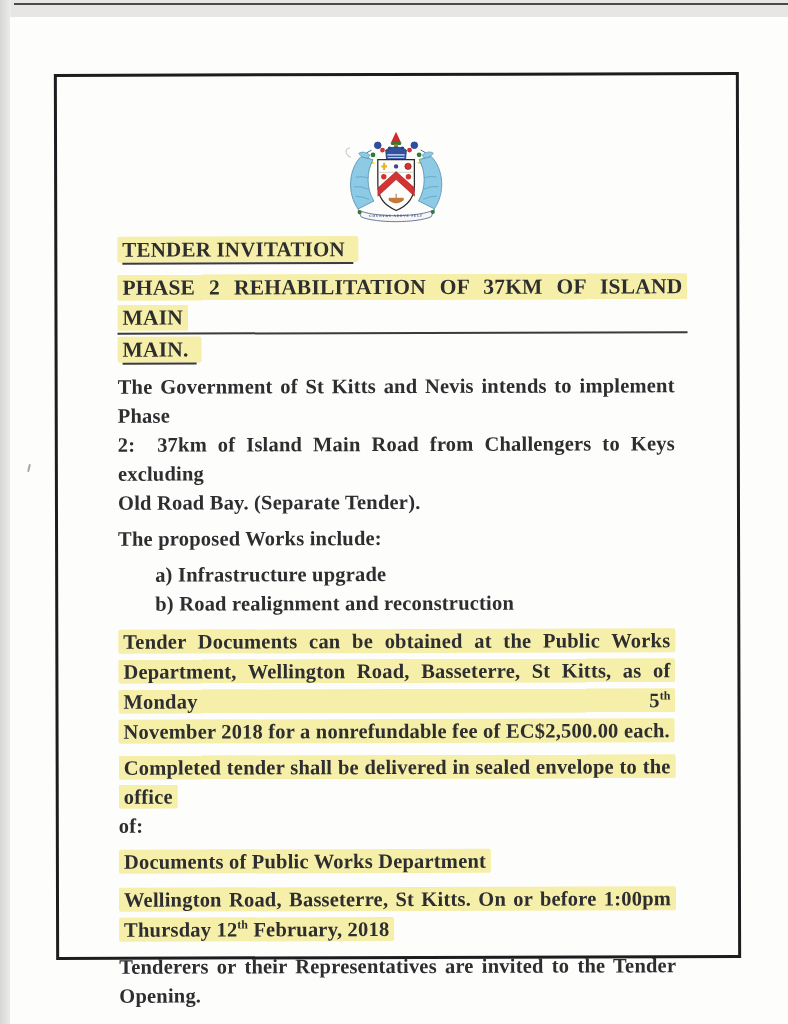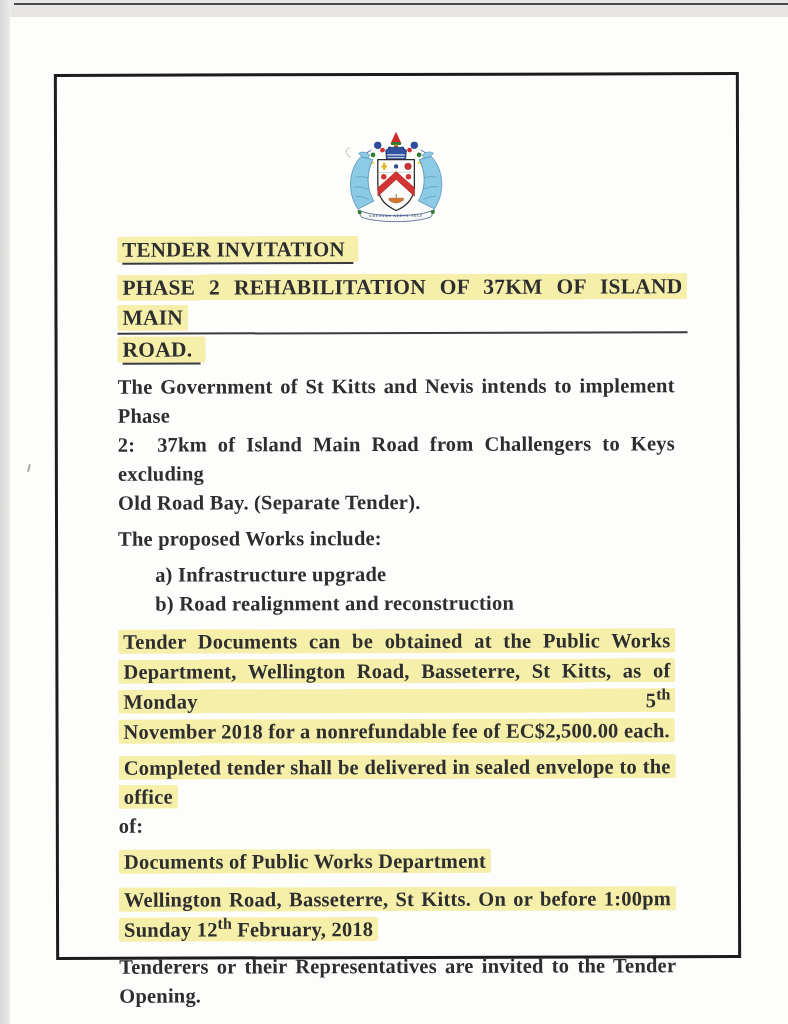--- a/index.html
+++ b/index.html
@@ -53,21 +53,21 @@
   }
   .ul { border-bottom: 2.5px solid #3b3b3d; padding-bottom: 1px; }
   .ul-ext { padding-right: 8px; }
   .ulfull { border-bottom: 2.5px solid #3b3b3d; margin-right: -13px; }
   .title-line { font-size: 21px; margin-bottom: 8px; }
   .h2 { font-size: 21.5px; line-height: 30px; }
   .p { margin: 0 0 7px; }
   .p-big { margin: 0 0 8px; }
   .ind { padding-left: 37px; }
   .hl-p .ln { line-height: 30px; }
-  sup { font-size: 16px; line-height: 0; vertical-align: super; letter-spacing: 0; }
+  sup { font-size: 12px; line-height: 0; vertical-align: super; letter-spacing: 0; }
   .speck-curl {
     position: absolute; left: 336px; top: 130px;
     width: 9px; height: 11px;
     border: 1.6px solid #b5b5b2;
     border-right-color: transparent; border-bottom-color: transparent;
     border-radius: 50%;
     transform: rotate(-40deg);
     opacity: 0.85;
   }
   .speck-tick {
@@ -143,21 +143,21 @@
           <circle cx="29" cy="102" r="2.6" fill="#2e7d32"></circle>
           <circle cx="121" cy="102" r="2.6" fill="#2e7d32"></circle>
           <text x="75" y="108" font-size="4.2" fill="#31417e" text-anchor="middle" letter-spacing="1.1" font-family="Liberation Serif, serif" font-weight="bold">COUNTRY ABOVE SELF</text>
         </svg>
       </div>
 
       <div class="ln title-line"><span class="hl"><span class="ul ul-ext">TENDER INVITATION</span></span></div>
 
       <div class="p-big">
         <div class="ln h2 just ulfull"><span class="hl">PHASE 2 REHABILITATION OF 37KM OF ISLAND MAIN</span></div>
-        <div class="ln h2"><span class="hl"><span class="ul ul-ext">ROAD.</span></span></div>
+        <div class="ln h2"><span class="hl"><span class="ul ul-ext">MAIN.</span></span></div>
       </div>
 
       <div class="p">
         <div class="ln just">The Government of St Kitts and Nevis intends to implement Phase</div>
         <div class="ln just">2:&nbsp; 37km of Island Main Road from Challengers to Keys excluding</div>
         <div class="ln">Old Road Bay. (Separate Tender).</div>
       </div>
 
       <div class="p">
         <div class="ln">The proposed Works include:</div>
@@ -177,21 +177,21 @@
         <div class="ln just"><span class="hl">Completed tender shall be delivered in sealed envelope to the office</span></div>
         <div class="ln">of:</div>
       </div>
 
       <div class="p-big">
         <div class="ln"><span class="hl">Documents of Public Works Department</span></div>
       </div>
 
       <div class="p-big hl-p">
         <div class="ln just"><span class="hl">Wellington Road, Basseterre, St Kitts. On or before 1:00pm</span></div>
-        <div class="ln"><span class="hl"><span>Sunday 12</span><sup>th</sup><span> February, 2018</span></span></div>
+        <div class="ln"><span class="hl"><span>Thursday 12</span><sup>th</sup><span> February, 2018</span></span></div>
       </div>
 
       <div class="p">
         <div class="ln just">Tenderers or their Representatives are invited to the Tender</div>
         <div class="ln">Opening.</div>
       </div>
 
     </div>
   </div>
 </div>

